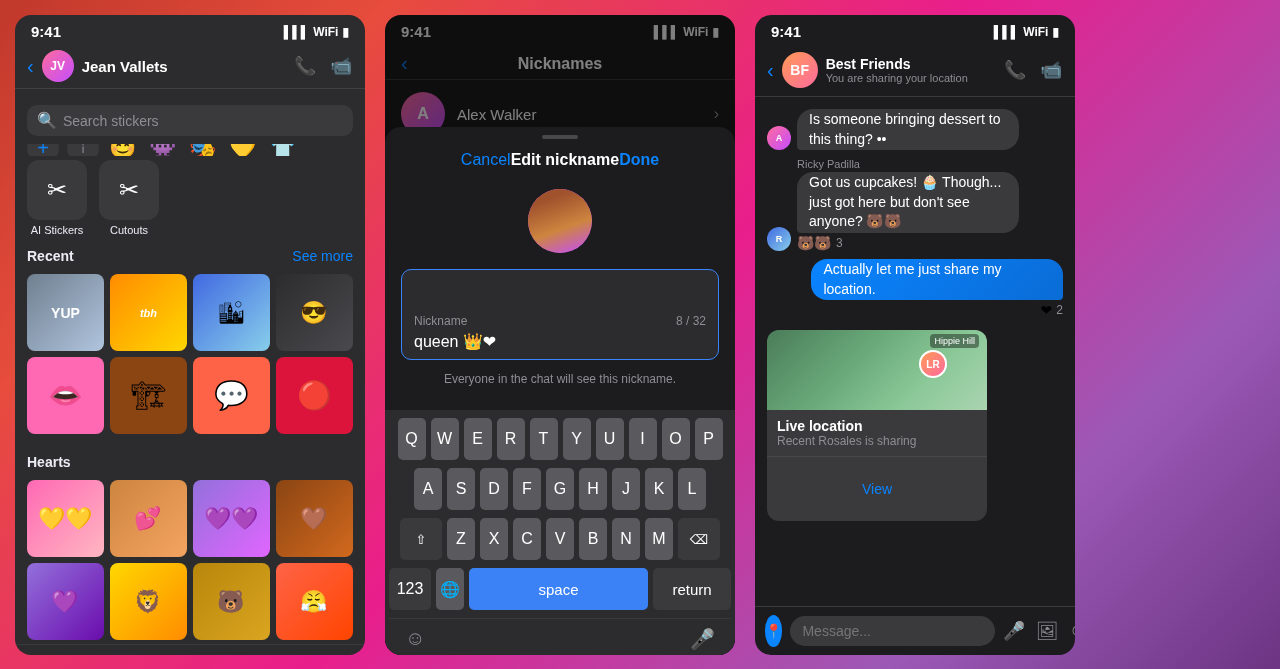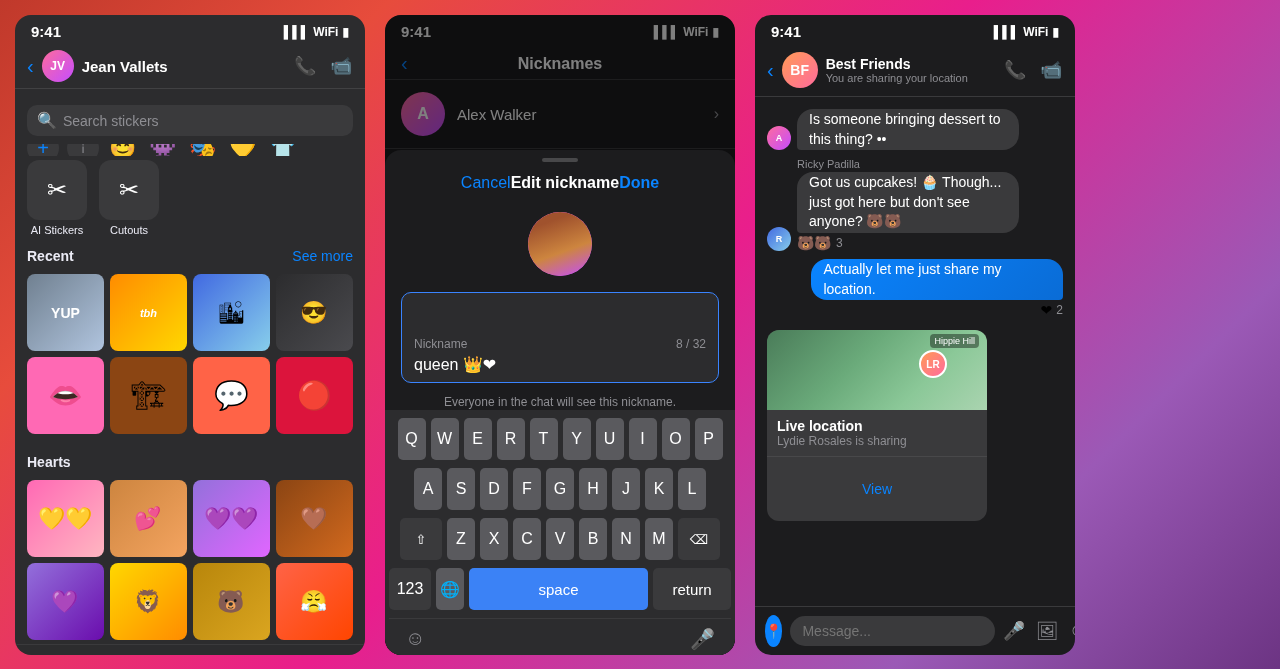--- a/index.html
+++ b/index.html
@@ -272,21 +272,21 @@
       display: flex; justify-content: space-between; align-items: center;
       margin-bottom: 4px;
       margin-top: 36px;
     }
     .nickname-label { color: #8e8e93; font-size: 12px; }
     .nickname-count { color: #8e8e93; font-size: 12px; }
     .nickname-value { color: #fff; font-size: 16px; }
 
     .everyone-note {
       text-align: center; color: #8e8e93; font-size: 12px;
-      padding: 4px 16px 1px;
+      padding: 4px 16px 24px;
     }
 
     
     .keyboard {
       background: #2c2c2e;
       padding: 8px 4px 0;
     }
     .kb-row {
       display: flex; justify-content: center;
       gap: 5px; margin-bottom: 8px;
@@ -700,21 +700,21 @@
     </div>
 
     <div class="msg-row incoming">
       <div class="map-card" style="width:220px">
         <div class="map-visual">
           <span class="map-label-overlay">Hippie Hill</span>
           <div class="location-marker">LR</div>
         </div>
         <div class="map-info">
           <div class="map-title">Live location</div>
-          <div class="map-sub">Lydie Rosales is sharing</div>
+          <div class="map-sub">Recent Rosales is sharing</div>
         </div>
         <div class="view-btn">View</div>
       </div>
     </div>
   </div>
 
   <div class="message-input-bar">
     <div class="location-btn">📍</div>
     <input class="msg-input" type="text" placeholder="Message..." style="">
     <div class="input-icons">

